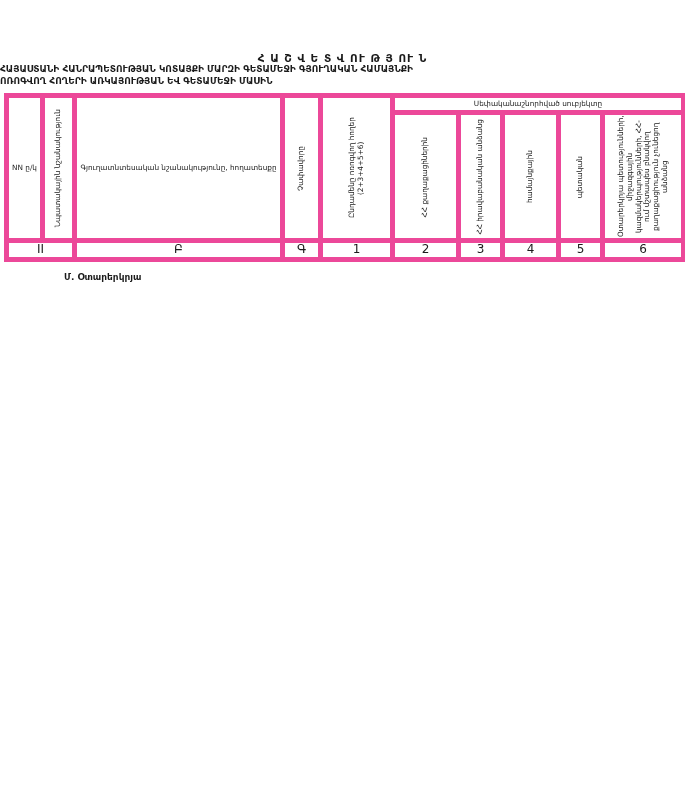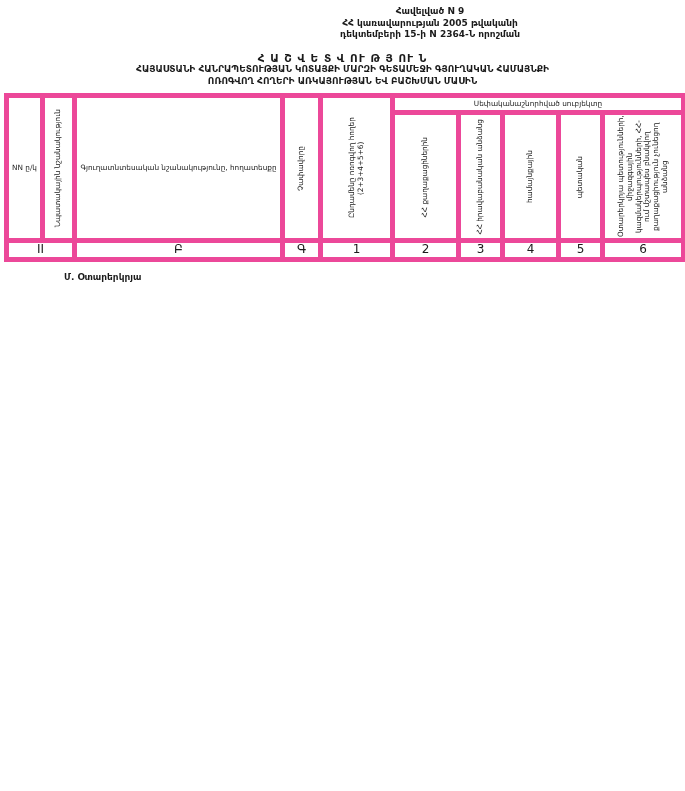--- a/index.html
+++ b/index.html
@@ -10,21 +10,21 @@
     position:relative; overflow:hidden; padding-top:8px;
   }
   .top-right {
     position:absolute; top:6px; left:252px; width:356px;
     text-align:center; font-size:9px; font-weight:bold; line-height:1.3;
   }
   .title {
     margin-top:44px; text-align:center;
     font-size:10.5px; font-weight:bold; letter-spacing:1px;
   }
-  .subtitle { text-align:center; font-size:9px; font-weight:bold; line-height:1.3; }
+  .subtitle { font-size:9px; font-weight:bold; line-height:1.3; }
   table {
     border-collapse:collapse; table-layout:fixed;
     width:677px; margin:6px 0 0 4px;
   }
   th, td { border:5px solid #ec4899; padding:0 2px; overflow:hidden; }
   thead th { font-weight:normal; font-size:7.3px; vertical-align:middle; text-align:center; line-height:1.15; }
   .row-group th { height:17px; }
   .row-rot th { height:128px; }
   .vtext {
     writing-mode:vertical-rl; transform:rotate(180deg);
@@ -35,29 +35,24 @@
   .footer {
     display:flex; justify-content:space-between; align-items:flex-end;
     padding:10px 118px 0 64px; font-size:9px; font-weight:bold; line-height:1.3;
   }
 </style>
 </head>
 <body>
 
 <div class="page">
 
-  <div class="top-right">
-    <div>Հավելված N 9</div>
-    <div>ՀՀ կառավարության 2005 թվականի</div>
-    <div>դեկտեմբերի 15-ի N 2364-Ն որոշման</div>
-  </div>
 
   <div class="title">Հ Ա Շ Վ Ե Տ Վ ՈՒ Թ Յ ՈՒ Ն</div>
   <div class="subtitle">ՀԱՅԱՍՏԱՆԻ ՀԱՆՐԱՊԵՏՈՒԹՅԱՆ ԿՈՏԱՅՔԻ ՄԱՐԶԻ ԳԵՏԱՄԵՋԻ ԳՅՈՒՂԱԿԱՆ ՀԱՄԱՅՆՔԻ</div>
-  <div class="subtitle">ՈՌՈԳՎՈՂ ՀՈՂԵՐԻ ԱՌԿԱՅՈՒԹՅԱՆ ԵՎ ԲԱՇԽՄԱՆ ՄԱՍԻՆ</div>
+  <div class="subtitle">ՈՌՈԳՎՈՂ ՀՈՂԵՐԻ ԱՌԿԱՅՈՒԹՅԱՆ ԵՎ ԳԵՏԱՄԵՋԻ ՄԱՍԻՆ</div>
 
   <table>
     <colgroup>
       <col style="width:36px">
         <col style="width:32px">
         <col style="width:208px">
       <col style="width:38px">
         <col style="width:72px">
         <col style="width:66px">
       <col style="width:44px">

